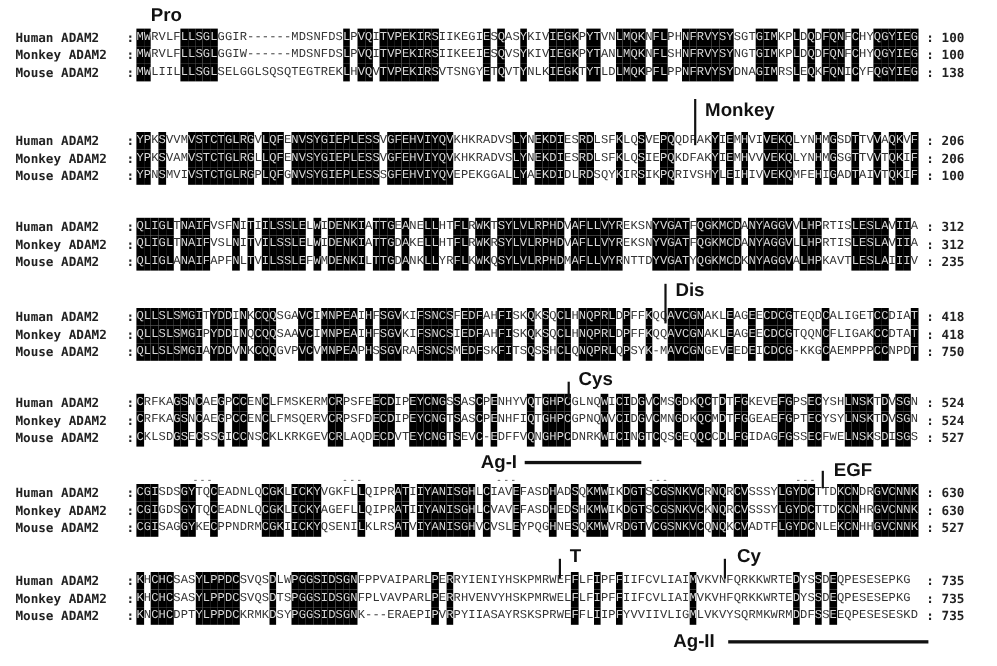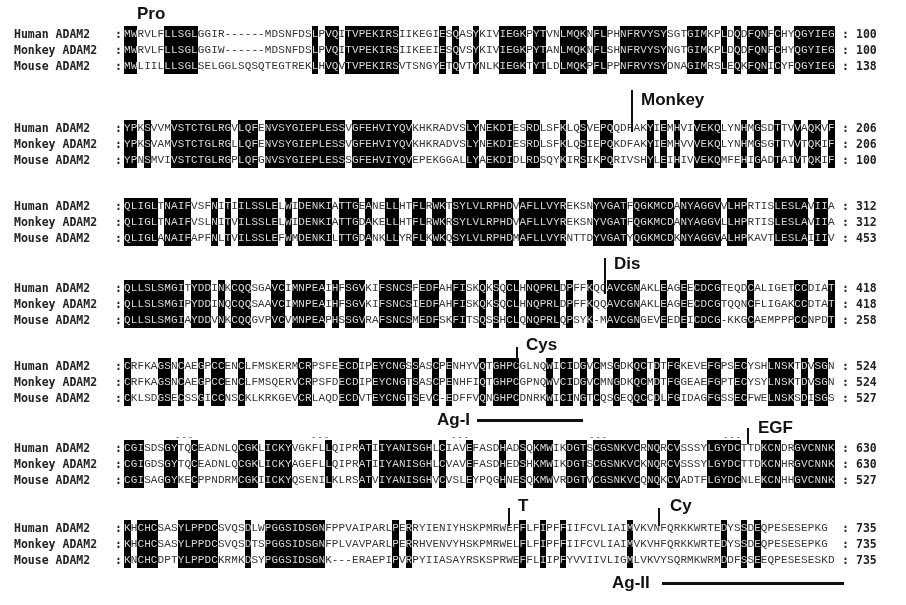--- a/index.html
+++ b/index.html
@@ -81,21 +81,21 @@
         <span class="colon">:</span>
         <span class="seq"><span class="c" style="width: 6.71698px;">Q</span><span class="c" style="width: 6.71698px;">L</span><span class="c" style="width: 6.71698px;">I</span><span class="c" style="width: 6.71698px;">G</span><span class="c" style="width: 6.71698px;">L</span><span style="width: 6.71698px;">T</span><span class="c" style="width: 6.71698px;">N</span><span class="c" style="width: 6.71698px;">A</span><span class="c" style="width: 6.71698px;">I</span><span class="c" style="width: 6.71698px;">F</span><span style="width: 6.71698px;">V</span><span style="width: 6.71698px;">S</span><span style="width: 6.71698px;">L</span><span class="c" style="width: 6.71698px;">N</span><span style="width: 6.71698px;">I</span><span class="c" style="width: 6.71698px;">T</span><span style="width: 6.71698px;">V</span><span class="c" style="width: 6.71698px;">I</span><span class="c" style="width: 6.71698px;">L</span><span class="c" style="width: 6.71698px;">S</span><span class="c" style="width: 6.71698px;">S</span><span class="c" style="width: 6.71698px;">L</span><span class="c" style="width: 6.71698px;">E</span><span style="width: 6.71698px;">L</span><span class="c" style="width: 6.71698px;">W</span><span style="width: 6.71698px;">I</span><span class="c" style="width: 6.71698px;">D</span><span class="c" style="width: 6.71698px;">E</span><span class="c" style="width: 6.71698px;">N</span><span class="c" style="width: 6.71698px;">K</span><span class="c" style="width: 6.71698px;">I</span><span style="width: 6.71698px;">A</span><span class="c" style="width: 6.71698px;">T</span><span class="c" style="width: 6.71698px;">T</span><span class="c" style="width: 6.71698px;">G</span><span style="width: 6.71698px;">D</span><span class="c" style="width: 6.71698px;">A</span><span style="width: 6.71698px;">K</span><span style="width: 6.71698px;">E</span><span class="c" style="width: 6.71698px;">L</span><span class="c" style="width: 6.71698px;">L</span><span style="width: 6.71698px;">H</span><span style="width: 6.71698px;">T</span><span class="c" style="width: 6.71698px;">F</span><span class="c" style="width: 6.71698px;">L</span><span style="width: 6.71698px;">R</span><span class="c" style="width: 6.71698px;">W</span><span class="c" style="width: 6.71698px;">K</span><span style="width: 6.71698px;">R</span><span class="c" style="width: 6.71698px;">S</span><span class="c" style="width: 6.71698px;">Y</span><span class="c" style="width: 6.71698px;">L</span><span class="c" style="width: 6.71698px;">V</span><span class="c" style="width: 6.71698px;">L</span><span class="c" style="width: 6.71698px;">R</span><span class="c" style="width: 6.71698px;">P</span><span class="c" style="width: 6.71698px;">H</span><span class="c" style="width: 6.71698px;">D</span><span style="width: 6.71698px;">V</span><span class="c" style="width: 6.71698px;">A</span><span class="c" style="width: 6.71698px;">F</span><span class="c" style="width: 6.71698px;">L</span><span class="c" style="width: 6.71698px;">L</span><span class="c" style="width: 6.71698px;">V</span><span class="c" style="width: 6.71698px;">Y</span><span class="c" style="width: 6.71698px;">R</span><span style="width: 6.71698px;">E</span><span style="width: 6.71698px;">K</span><span style="width: 6.71698px;">S</span><span style="width: 6.71698px;">N</span><span class="c" style="width: 6.71698px;">Y</span><span class="c" style="width: 6.71698px;">V</span><span class="c" style="width: 6.71698px;">G</span><span class="c" style="width: 6.71698px;">A</span><span class="c" style="width: 6.71698px;">T</span><span style="width: 6.71698px;">F</span><span class="c" style="width: 6.71698px;">Q</span><span class="c" style="width: 6.71698px;">G</span><span class="c" style="width: 6.71698px;">K</span><span class="c" style="width: 6.71698px;">M</span><span class="c" style="width: 6.71698px;">C</span><span class="c" style="width: 6.71698px;">D</span><span style="width: 6.71698px;">A</span><span class="c" style="width: 6.71698px;">N</span><span class="c" style="width: 6.71698px;">Y</span><span class="c" style="width: 6.71698px;">A</span><span class="c" style="width: 6.71698px;">G</span><span class="c" style="width: 6.71698px;">G</span><span class="c" style="width: 6.71698px;">V</span><span style="width: 6.71698px;">L</span><span class="c" style="width: 6.71698px;">L</span><span class="c" style="width: 6.71698px;">H</span><span class="c" style="width: 6.71698px;">P</span><span style="width: 6.71698px;">R</span><span style="width: 6.71698px;">T</span><span style="width: 6.71698px;">I</span><span style="width: 6.71698px;">S</span><span class="c" style="width: 6.71698px;">L</span><span class="c" style="width: 6.71698px;">E</span><span class="c" style="width: 6.71698px;">S</span><span class="c" style="width: 6.71698px;">L</span><span class="c" style="width: 6.71698px;">A</span><span style="width: 6.71698px;">V</span><span class="c" style="width: 6.71698px;">I</span><span class="c" style="width: 6.71698px;">I</span><span style="width: 6.71698px;">A</span></span>
         <span class="numcolon">:</span>
         <span class="num">312</span>
       </div>
       <div class="row" style="top: 32px;">
         <span class="name">Mouse ADAM2</span>
         <span class="colon">:</span>
         <span class="seq"><span class="c" style="width: 6.71698px;">Q</span><span class="c" style="width: 6.71698px;">L</span><span class="c" style="width: 6.71698px;">I</span><span class="c" style="width: 6.71698px;">G</span><span class="c" style="width: 6.71698px;">L</span><span style="width: 6.71698px;">A</span><span class="c" style="width: 6.71698px;">N</span><span class="c" style="width: 6.71698px;">A</span><span class="c" style="width: 6.71698px;">I</span><span class="c" style="width: 6.71698px;">F</span><span style="width: 6.71698px;">A</span><span style="width: 6.71698px;">P</span><span style="width: 6.71698px;">F</span><span class="c" style="width: 6.71698px;">N</span><span style="width: 6.71698px;">L</span><span class="c" style="width: 6.71698px;">T</span><span style="width: 6.71698px;">V</span><span class="c" style="width: 6.71698px;">I</span><span class="c" style="width: 6.71698px;">L</span><span class="c" style="width: 6.71698px;">S</span><span class="c" style="width: 6.71698px;">S</span><span class="c" style="width: 6.71698px;">L</span><span class="c" style="width: 6.71698px;">E</span><span style="width: 6.71698px;">F</span><span class="c" style="width: 6.71698px;">W</span><span style="width: 6.71698px;">M</span><span class="c" style="width: 6.71698px;">D</span><span class="c" style="width: 6.71698px;">E</span><span class="c" style="width: 6.71698px;">N</span><span class="c" style="width: 6.71698px;">K</span><span class="c" style="width: 6.71698px;">I</span><span style="width: 6.71698px;">L</span><span class="c" style="width: 6.71698px;">T</span><span class="c" style="width: 6.71698px;">T</span><span class="c" style="width: 6.71698px;">G</span><span style="width: 6.71698px;">D</span><span class="c" style="width: 6.71698px;">A</span><span style="width: 6.71698px;">N</span><span style="width: 6.71698px;">K</span><span class="c" style="width: 6.71698px;">L</span><span class="c" style="width: 6.71698px;">L</span><span style="width: 6.71698px;">Y</span><span style="width: 6.71698px;">R</span><span class="c" style="width: 6.71698px;">F</span><span class="c" style="width: 6.71698px;">L</span><span style="width: 6.71698px;">K</span><span class="c" style="width: 6.71698px;">W</span><span class="c" style="width: 6.71698px;">K</span><span style="width: 6.71698px;">Q</span><span class="c" style="width: 6.71698px;">S</span><span class="c" style="width: 6.71698px;">Y</span><span class="c" style="width: 6.71698px;">L</span><span class="c" style="width: 6.71698px;">V</span><span class="c" style="width: 6.71698px;">L</span><span class="c" style="width: 6.71698px;">R</span><span class="c" style="width: 6.71698px;">P</span><span class="c" style="width: 6.71698px;">H</span><span class="c" style="width: 6.71698px;">D</span><span style="width: 6.71698px;">M</span><span class="c" style="width: 6.71698px;">A</span><span class="c" style="width: 6.71698px;">F</span><span class="c" style="width: 6.71698px;">L</span><span class="c" style="width: 6.71698px;">L</span><span class="c" style="width: 6.71698px;">V</span><span class="c" style="width: 6.71698px;">Y</span><span class="c" style="width: 6.71698px;">R</span><span style="width: 6.71698px;">N</span><span style="width: 6.71698px;">T</span><span style="width: 6.71698px;">T</span><span style="width: 6.71698px;">D</span><span class="c" style="width: 6.71698px;">Y</span><span class="c" style="width: 6.71698px;">V</span><span class="c" style="width: 6.71698px;">G</span><span class="c" style="width: 6.71698px;">A</span><span class="c" style="width: 6.71698px;">T</span><span style="width: 6.71698px;">Y</span><span class="c" style="width: 6.71698px;">Q</span><span class="c" style="width: 6.71698px;">G</span><span class="c" style="width: 6.71698px;">K</span><span class="c" style="width: 6.71698px;">M</span><span class="c" style="width: 6.71698px;">C</span><span class="c" style="width: 6.71698px;">D</span><span style="width: 6.71698px;">K</span><span class="c" style="width: 6.71698px;">N</span><span class="c" style="width: 6.71698px;">Y</span><span class="c" style="width: 6.71698px;">A</span><span class="c" style="width: 6.71698px;">G</span><span class="c" style="width: 6.71698px;">G</span><span class="c" style="width: 6.71698px;">V</span><span style="width: 6.71698px;">A</span><span class="c" style="width: 6.71698px;">L</span><span class="c" style="width: 6.71698px;">H</span><span class="c" style="width: 6.71698px;">P</span><span style="width: 6.71698px;">K</span><span style="width: 6.71698px;">A</span><span style="width: 6.71698px;">V</span><span style="width: 6.71698px;">T</span><span class="c" style="width: 6.71698px;">L</span><span class="c" style="width: 6.71698px;">E</span><span class="c" style="width: 6.71698px;">S</span><span class="c" style="width: 6.71698px;">L</span><span class="c" style="width: 6.71698px;">A</span><span style="width: 6.71698px;">I</span><span class="c" style="width: 6.71698px;">I</span><span class="c" style="width: 6.71698px;">I</span><span style="width: 6.71698px;">V</span></span>
         <span class="numcolon">:</span>
-        <span class="num">453</span>
+        <span class="num">235</span>
       </div>
     </div>
     <div class="block" style="top: 280px;">
       <div class="row" style="top: 0px;">
         <span class="name">Human ADAM2</span>
         <span class="colon">:</span>
         <span class="seq"><span class="c" style="width: 6.71698px;">Q</span><span class="c" style="width: 6.71698px;">L</span><span class="c" style="width: 6.71698px;">L</span><span class="c" style="width: 6.71698px;">S</span><span class="c" style="width: 6.71698px;">L</span><span class="c" style="width: 6.71698px;">S</span><span class="c" style="width: 6.71698px;">M</span><span class="c" style="width: 6.71698px;">G</span><span class="c" style="width: 6.71698px;">I</span><span style="width: 6.71698px;">T</span><span class="c" style="width: 6.71698px;">Y</span><span class="c" style="width: 6.71698px;">D</span><span class="c" style="width: 6.71698px;">D</span><span style="width: 6.71698px;">I</span><span class="c" style="width: 6.71698px;">N</span><span style="width: 6.71698px;">K</span><span class="c" style="width: 6.71698px;">C</span><span class="c" style="width: 6.71698px;">Q</span><span class="c" style="width: 6.71698px;">Q</span><span style="width: 6.71698px;">S</span><span style="width: 6.71698px;">G</span><span style="width: 6.71698px;">A</span><span class="c" style="width: 6.71698px;">V</span><span class="c" style="width: 6.71698px;">C</span><span style="width: 6.71698px;">I</span><span class="c" style="width: 6.71698px;">M</span><span class="c" style="width: 6.71698px;">N</span><span class="c" style="width: 6.71698px;">P</span><span class="c" style="width: 6.71698px;">E</span><span class="c" style="width: 6.71698px;">A</span><span style="width: 6.71698px;">I</span><span class="c" style="width: 6.71698px;">H</span><span style="width: 6.71698px;">F</span><span class="c" style="width: 6.71698px;">S</span><span class="c" style="width: 6.71698px;">G</span><span class="c" style="width: 6.71698px;">V</span><span style="width: 6.71698px;">K</span><span style="width: 6.71698px;">I</span><span class="c" style="width: 6.71698px;">F</span><span class="c" style="width: 6.71698px;">S</span><span class="c" style="width: 6.71698px;">N</span><span class="c" style="width: 6.71698px;">C</span><span class="c" style="width: 6.71698px;">S</span><span style="width: 6.71698px;">F</span><span class="c" style="width: 6.71698px;">E</span><span class="c" style="width: 6.71698px;">D</span><span class="c" style="width: 6.71698px;">F</span><span style="width: 6.71698px;">A</span><span style="width: 6.71698px;">H</span><span class="c" style="width: 6.71698px;">F</span><span class="c" style="width: 6.71698px;">I</span><span style="width: 6.71698px;">S</span><span style="width: 6.71698px;">K</span><span class="c" style="width: 6.71698px;">Q</span><span style="width: 6.71698px;">K</span><span class="c" style="width: 6.71698px;">S</span><span style="width: 6.71698px;">Q</span><span class="c" style="width: 6.71698px;">C</span><span class="c" style="width: 6.71698px;">L</span><span style="width: 6.71698px;">H</span><span class="c" style="width: 6.71698px;">N</span><span class="c" style="width: 6.71698px;">Q</span><span class="c" style="width: 6.71698px;">P</span><span class="c" style="width: 6.71698px;">R</span><span class="c" style="width: 6.71698px;">L</span><span style="width: 6.71698px;">D</span><span class="c" style="width: 6.71698px;">P</span><span style="width: 6.71698px;">F</span><span style="width: 6.71698px;">F</span><span class="c" style="width: 6.71698px;">K</span><span style="width: 6.71698px;">Q</span><span style="width: 6.71698px;">Q</span><span class="c" style="width: 6.71698px;">A</span><span class="c" style="width: 6.71698px;">V</span><span class="c" style="width: 6.71698px;">C</span><span class="c" style="width: 6.71698px;">G</span><span class="c" style="width: 6.71698px;">N</span><span style="width: 6.71698px;">A</span><span style="width: 6.71698px;">K</span><span style="width: 6.71698px;">L</span><span class="c" style="width: 6.71698px;">E</span><span style="width: 6.71698px;">A</span><span style="width: 6.71698px;">G</span><span class="c" style="width: 6.71698px;">E</span><span style="width: 6.71698px;">E</span><span class="c" style="width: 6.71698px;">C</span><span class="c" style="width: 6.71698px;">D</span><span class="c" style="width: 6.71698px;">C</span><span class="c" style="width: 6.71698px;">G</span><span style="width: 6.71698px;">T</span><span style="width: 6.71698px;">E</span><span style="width: 6.71698px;">Q</span><span style="width: 6.71698px;">D</span><span class="c" style="width: 6.71698px;">C</span><span style="width: 6.71698px;">A</span><span style="width: 6.71698px;">L</span><span style="width: 6.71698px;">I</span><span style="width: 6.71698px;">G</span><span style="width: 6.71698px;">E</span><span style="width: 6.71698px;">T</span><span class="c" style="width: 6.71698px;">C</span><span class="c" style="width: 6.71698px;">C</span><span style="width: 6.71698px;">D</span><span style="width: 6.71698px;">I</span><span style="width: 6.71698px;">A</span><span class="c" style="width: 6.71698px;">T</span></span>
         <span class="numcolon">:</span>
         <span class="num">418</span>
       </div>
@@ -104,21 +104,21 @@
         <span class="colon">:</span>
         <span class="seq"><span class="c" style="width: 6.71698px;">Q</span><span class="c" style="width: 6.71698px;">L</span><span class="c" style="width: 6.71698px;">L</span><span class="c" style="width: 6.71698px;">S</span><span class="c" style="width: 6.71698px;">L</span><span class="c" style="width: 6.71698px;">S</span><span class="c" style="width: 6.71698px;">M</span><span class="c" style="width: 6.71698px;">G</span><span class="c" style="width: 6.71698px;">I</span><span style="width: 6.71698px;">P</span><span class="c" style="width: 6.71698px;">Y</span><span class="c" style="width: 6.71698px;">D</span><span class="c" style="width: 6.71698px;">D</span><span style="width: 6.71698px;">I</span><span class="c" style="width: 6.71698px;">N</span><span style="width: 6.71698px;">Q</span><span class="c" style="width: 6.71698px;">C</span><span class="c" style="width: 6.71698px;">Q</span><span class="c" style="width: 6.71698px;">Q</span><span style="width: 6.71698px;">S</span><span style="width: 6.71698px;">A</span><span style="width: 6.71698px;">A</span><span class="c" style="width: 6.71698px;">V</span><span class="c" style="width: 6.71698px;">C</span><span style="width: 6.71698px;">I</span><span class="c" style="width: 6.71698px;">M</span><span class="c" style="width: 6.71698px;">N</span><span class="c" style="width: 6.71698px;">P</span><span class="c" style="width: 6.71698px;">E</span><span class="c" style="width: 6.71698px;">A</span><span style="width: 6.71698px;">I</span><span class="c" style="width: 6.71698px;">H</span><span style="width: 6.71698px;">F</span><span class="c" style="width: 6.71698px;">S</span><span class="c" style="width: 6.71698px;">G</span><span class="c" style="width: 6.71698px;">V</span><span style="width: 6.71698px;">K</span><span style="width: 6.71698px;">I</span><span class="c" style="width: 6.71698px;">F</span><span class="c" style="width: 6.71698px;">S</span><span class="c" style="width: 6.71698px;">N</span><span class="c" style="width: 6.71698px;">C</span><span class="c" style="width: 6.71698px;">S</span><span style="width: 6.71698px;">I</span><span class="c" style="width: 6.71698px;">E</span><span class="c" style="width: 6.71698px;">D</span><span class="c" style="width: 6.71698px;">F</span><span style="width: 6.71698px;">A</span><span style="width: 6.71698px;">H</span><span class="c" style="width: 6.71698px;">F</span><span class="c" style="width: 6.71698px;">I</span><span style="width: 6.71698px;">S</span><span style="width: 6.71698px;">K</span><span class="c" style="width: 6.71698px;">Q</span><span style="width: 6.71698px;">K</span><span class="c" style="width: 6.71698px;">S</span><span style="width: 6.71698px;">Q</span><span class="c" style="width: 6.71698px;">C</span><span class="c" style="width: 6.71698px;">L</span><span style="width: 6.71698px;">H</span><span class="c" style="width: 6.71698px;">N</span><span class="c" style="width: 6.71698px;">Q</span><span class="c" style="width: 6.71698px;">P</span><span class="c" style="width: 6.71698px;">R</span><span class="c" style="width: 6.71698px;">L</span><span style="width: 6.71698px;">D</span><span class="c" style="width: 6.71698px;">P</span><span style="width: 6.71698px;">F</span><span style="width: 6.71698px;">F</span><span class="c" style="width: 6.71698px;">K</span><span style="width: 6.71698px;">Q</span><span style="width: 6.71698px;">Q</span><span class="c" style="width: 6.71698px;">A</span><span class="c" style="width: 6.71698px;">V</span><span class="c" style="width: 6.71698px;">C</span><span class="c" style="width: 6.71698px;">G</span><span class="c" style="width: 6.71698px;">N</span><span style="width: 6.71698px;">A</span><span style="width: 6.71698px;">K</span><span style="width: 6.71698px;">L</span><span class="c" style="width: 6.71698px;">E</span><span style="width: 6.71698px;">A</span><span style="width: 6.71698px;">G</span><span class="c" style="width: 6.71698px;">E</span><span style="width: 6.71698px;">E</span><span class="c" style="width: 6.71698px;">C</span><span class="c" style="width: 6.71698px;">D</span><span class="c" style="width: 6.71698px;">C</span><span class="c" style="width: 6.71698px;">G</span><span style="width: 6.71698px;">T</span><span style="width: 6.71698px;">Q</span><span style="width: 6.71698px;">Q</span><span style="width: 6.71698px;">N</span><span class="c" style="width: 6.71698px;">C</span><span style="width: 6.71698px;">F</span><span style="width: 6.71698px;">L</span><span style="width: 6.71698px;">I</span><span style="width: 6.71698px;">G</span><span style="width: 6.71698px;">A</span><span style="width: 6.71698px;">K</span><span class="c" style="width: 6.71698px;">C</span><span class="c" style="width: 6.71698px;">C</span><span style="width: 6.71698px;">D</span><span style="width: 6.71698px;">T</span><span style="width: 6.71698px;">A</span><span class="c" style="width: 6.71698px;">T</span></span>
         <span class="numcolon">:</span>
         <span class="num">418</span>
       </div>
       <div class="row" style="top: 32px;">
         <span class="name">Mouse ADAM2</span>
         <span class="colon">:</span>
         <span class="seq"><span class="c" style="width: 6.71698px;">Q</span><span class="c" style="width: 6.71698px;">L</span><span class="c" style="width: 6.71698px;">L</span><span class="c" style="width: 6.71698px;">S</span><span class="c" style="width: 6.71698px;">L</span><span class="c" style="width: 6.71698px;">S</span><span class="c" style="width: 6.71698px;">M</span><span class="c" style="width: 6.71698px;">G</span><span class="c" style="width: 6.71698px;">I</span><span style="width: 6.71698px;">A</span><span class="c" style="width: 6.71698px;">Y</span><span class="c" style="width: 6.71698px;">D</span><span class="c" style="width: 6.71698px;">D</span><span style="width: 6.71698px;">V</span><span class="c" style="width: 6.71698px;">N</span><span style="width: 6.71698px;">K</span><span class="c" style="width: 6.71698px;">C</span><span class="c" style="width: 6.71698px;">Q</span><span class="c" style="width: 6.71698px;">Q</span><span style="width: 6.71698px;">G</span><span style="width: 6.71698px;">V</span><span style="width: 6.71698px;">P</span><span class="c" style="width: 6.71698px;">V</span><span class="c" style="width: 6.71698px;">C</span><span style="width: 6.71698px;">V</span><span class="c" style="width: 6.71698px;">M</span><span class="c" style="width: 6.71698px;">N</span><span class="c" style="width: 6.71698px;">P</span><span class="c" style="width: 6.71698px;">E</span><span class="c" style="width: 6.71698px;">A</span><span style="width: 6.71698px;">P</span><span class="c" style="width: 6.71698px;">H</span><span style="width: 6.71698px;">S</span><span class="c" style="width: 6.71698px;">S</span><span class="c" style="width: 6.71698px;">G</span><span class="c" style="width: 6.71698px;">V</span><span style="width: 6.71698px;">R</span><span style="width: 6.71698px;">A</span><span class="c" style="width: 6.71698px;">F</span><span class="c" style="width: 6.71698px;">S</span><span class="c" style="width: 6.71698px;">N</span><span class="c" style="width: 6.71698px;">C</span><span class="c" style="width: 6.71698px;">S</span><span style="width: 6.71698px;">M</span><span class="c" style="width: 6.71698px;">E</span><span class="c" style="width: 6.71698px;">D</span><span class="c" style="width: 6.71698px;">F</span><span style="width: 6.71698px;">S</span><span style="width: 6.71698px;">K</span><span class="c" style="width: 6.71698px;">F</span><span class="c" style="width: 6.71698px;">I</span><span style="width: 6.71698px;">T</span><span style="width: 6.71698px;">S</span><span class="c" style="width: 6.71698px;">Q</span><span style="width: 6.71698px;">S</span><span class="c" style="width: 6.71698px;">S</span><span style="width: 6.71698px;">H</span><span class="c" style="width: 6.71698px;">C</span><span class="c" style="width: 6.71698px;">L</span><span style="width: 6.71698px;">Q</span><span class="c" style="width: 6.71698px;">N</span><span class="c" style="width: 6.71698px;">Q</span><span class="c" style="width: 6.71698px;">P</span><span class="c" style="width: 6.71698px;">R</span><span class="c" style="width: 6.71698px;">L</span><span style="width: 6.71698px;">Q</span><span class="c" style="width: 6.71698px;">P</span><span style="width: 6.71698px;">S</span><span style="width: 6.71698px;">Y</span><span class="c" style="width: 6.71698px;">K</span><span style="width: 6.71698px;">-</span><span style="width: 6.71698px;">M</span><span class="c" style="width: 6.71698px;">A</span><span class="c" style="width: 6.71698px;">V</span><span class="c" style="width: 6.71698px;">C</span><span class="c" style="width: 6.71698px;">G</span><span class="c" style="width: 6.71698px;">N</span><span style="width: 6.71698px;">G</span><span style="width: 6.71698px;">E</span><span style="width: 6.71698px;">V</span><span class="c" style="width: 6.71698px;">E</span><span style="width: 6.71698px;">E</span><span style="width: 6.71698px;">D</span><span class="c" style="width: 6.71698px;">E</span><span style="width: 6.71698px;">I</span><span class="c" style="width: 6.71698px;">C</span><span class="c" style="width: 6.71698px;">D</span><span class="c" style="width: 6.71698px;">C</span><span class="c" style="width: 6.71698px;">G</span><span style="width: 6.71698px;">-</span><span style="width: 6.71698px;">K</span><span style="width: 6.71698px;">K</span><span style="width: 6.71698px;">G</span><span class="c" style="width: 6.71698px;">C</span><span style="width: 6.71698px;">A</span><span style="width: 6.71698px;">E</span><span style="width: 6.71698px;">M</span><span style="width: 6.71698px;">P</span><span style="width: 6.71698px;">P</span><span style="width: 6.71698px;">P</span><span class="c" style="width: 6.71698px;">C</span><span class="c" style="width: 6.71698px;">C</span><span style="width: 6.71698px;">N</span><span style="width: 6.71698px;">P</span><span style="width: 6.71698px;">D</span><span class="c" style="width: 6.71698px;">T</span></span>
         <span class="numcolon">:</span>
-        <span class="num">258</span>
+        <span class="num">750</span>
       </div>
     </div>
     <div class="block" style="top: 358px;">
       <div class="row" style="top: 0px;">
         <span class="name">Human ADAM2</span>
         <span class="colon">:</span>
         <span class="seq"><span class="c" style="width: 6.71698px;">C</span><span style="width: 6.71698px;">R</span><span style="width: 6.71698px;">F</span><span style="width: 6.71698px;">K</span><span style="width: 6.71698px;">A</span><span class="c" style="width: 6.71698px;">G</span><span class="c" style="width: 6.71698px;">S</span><span style="width: 6.71698px;">N</span><span class="c" style="width: 6.71698px;">C</span><span style="width: 6.71698px;">A</span><span style="width: 6.71698px;">E</span><span class="c" style="width: 6.71698px;">G</span><span style="width: 6.71698px;">P</span><span class="c" style="width: 6.71698px;">C</span><span class="c" style="width: 6.71698px;">C</span><span style="width: 6.71698px;">E</span><span style="width: 6.71698px;">N</span><span class="c" style="width: 6.71698px;">C</span><span style="width: 6.71698px;">L</span><span style="width: 6.71698px;">F</span><span style="width: 6.71698px;">M</span><span style="width: 6.71698px;">S</span><span style="width: 6.71698px;">K</span><span style="width: 6.71698px;">E</span><span style="width: 6.71698px;">R</span><span style="width: 6.71698px;">M</span><span class="c" style="width: 6.71698px;">C</span><span class="c" style="width: 6.71698px;">R</span><span style="width: 6.71698px;">P</span><span style="width: 6.71698px;">S</span><span style="width: 6.71698px;">F</span><span style="width: 6.71698px;">E</span><span class="c" style="width: 6.71698px;">E</span><span class="c" style="width: 6.71698px;">C</span><span class="c" style="width: 6.71698px;">D</span><span style="width: 6.71698px;">I</span><span style="width: 6.71698px;">P</span><span class="c" style="width: 6.71698px;">E</span><span class="c" style="width: 6.71698px;">Y</span><span class="c" style="width: 6.71698px;">C</span><span class="c" style="width: 6.71698px;">N</span><span class="c" style="width: 6.71698px;">G</span><span style="width: 6.71698px;">S</span><span class="c" style="width: 6.71698px;">S</span><span style="width: 6.71698px;">A</span><span style="width: 6.71698px;">S</span><span class="c" style="width: 6.71698px;">C</span><span style="width: 6.71698px;">P</span><span class="c" style="width: 6.71698px;">E</span><span style="width: 6.71698px;">N</span><span style="width: 6.71698px;">H</span><span style="width: 6.71698px;">Y</span><span style="width: 6.71698px;">V</span><span class="c" style="width: 6.71698px;">Q</span><span style="width: 6.71698px;">T</span><span class="c" style="width: 6.71698px;">G</span><span class="c" style="width: 6.71698px;">H</span><span class="c" style="width: 6.71698px;">P</span><span class="c" style="width: 6.71698px;">C</span><span style="width: 6.71698px;">G</span><span style="width: 6.71698px;">L</span><span style="width: 6.71698px;">N</span><span style="width: 6.71698px;">Q</span><span class="c" style="width: 6.71698px;">W</span><span style="width: 6.71698px;">I</span><span class="c" style="width: 6.71698px;">C</span><span class="c" style="width: 6.71698px;">I</span><span style="width: 6.71698px;">D</span><span class="c" style="width: 6.71698px;">G</span><span style="width: 6.71698px;">V</span><span class="c" style="width: 6.71698px;">C</span><span style="width: 6.71698px;">M</span><span style="width: 6.71698px;">S</span><span class="c" style="width: 6.71698px;">G</span><span style="width: 6.71698px;">D</span><span style="width: 6.71698px;">K</span><span class="c" style="width: 6.71698px;">Q</span><span class="c" style="width: 6.71698px;">C</span><span style="width: 6.71698px;">T</span><span class="c" style="width: 6.71698px;">D</span><span style="width: 6.71698px;">T</span><span class="c" style="width: 6.71698px;">F</span><span class="c" style="width: 6.71698px;">G</span><span style="width: 6.71698px;">K</span><span style="width: 6.71698px;">E</span><span style="width: 6.71698px;">V</span><span style="width: 6.71698px;">E</span><span class="c" style="width: 6.71698px;">F</span><span class="c" style="width: 6.71698px;">G</span><span style="width: 6.71698px;">P</span><span style="width: 6.71698px;">S</span><span class="c" style="width: 6.71698px;">E</span><span class="c" style="width: 6.71698px;">C</span><span style="width: 6.71698px;">Y</span><span style="width: 6.71698px;">S</span><span style="width: 6.71698px;">H</span><span class="c" style="width: 6.71698px;">L</span><span class="c" style="width: 6.71698px;">N</span><span class="c" style="width: 6.71698px;">S</span><span class="c" style="width: 6.71698px;">K</span><span style="width: 6.71698px;">T</span><span class="c" style="width: 6.71698px;">D</span><span style="width: 6.71698px;">V</span><span class="c" style="width: 6.71698px;">S</span><span class="c" style="width: 6.71698px;">G</span><span style="width: 6.71698px;">N</span></span>
         <span class="numcolon">:</span>
         <span class="num">524</span>
       </div>

